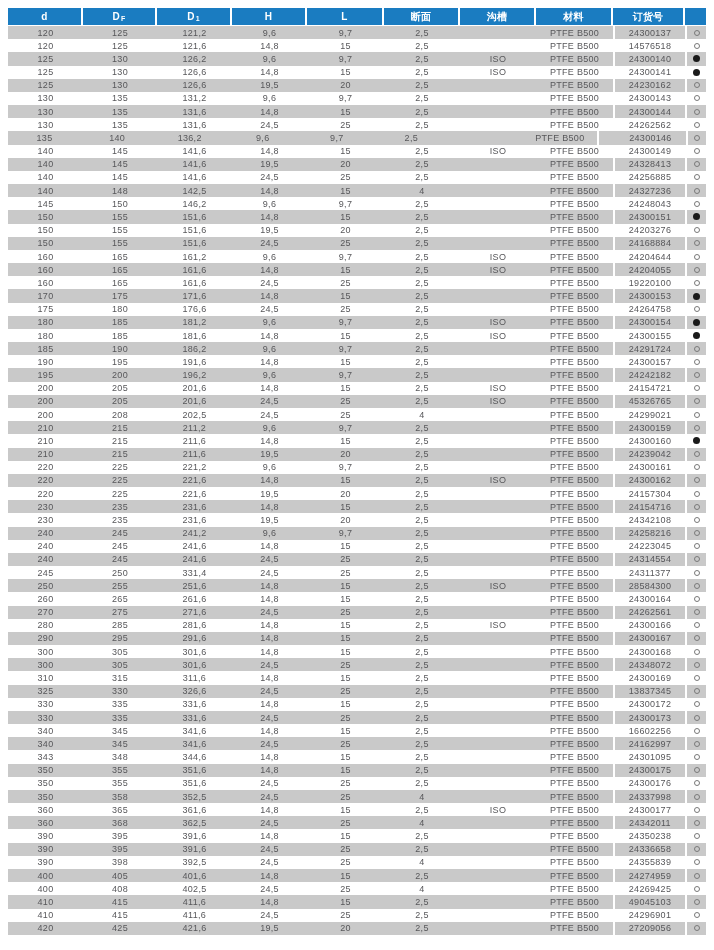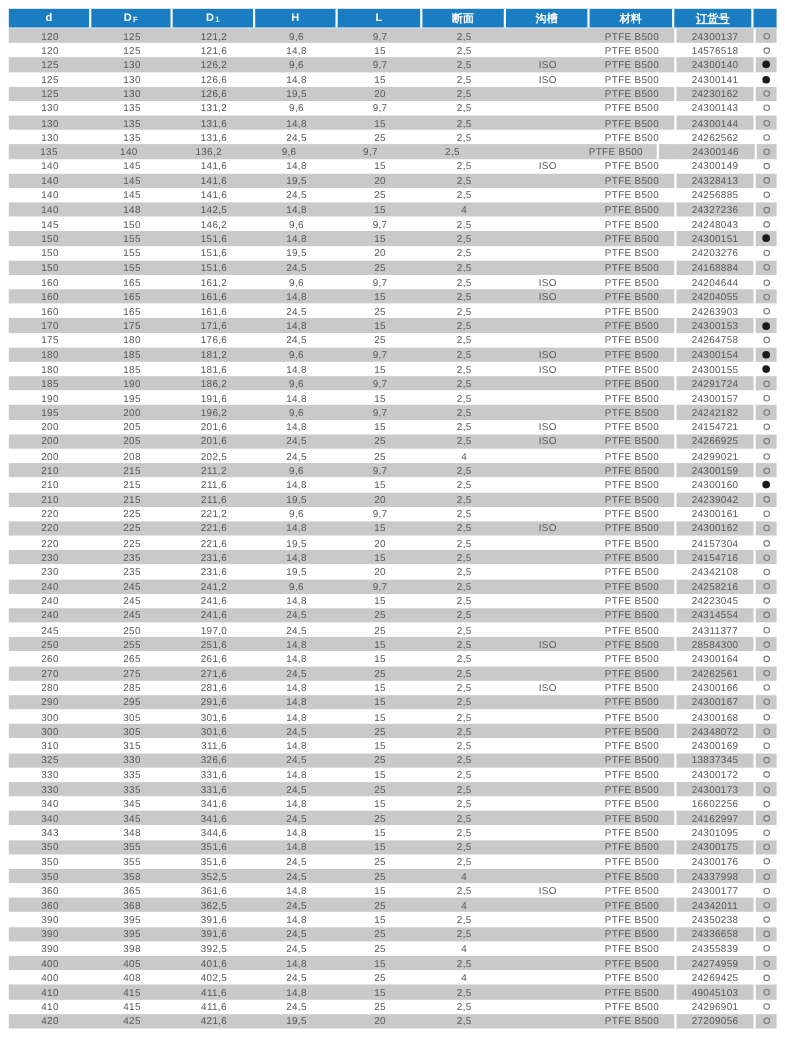--- a/index.html
+++ b/index.html
@@ -100,21 +100,21 @@
       </div>
       <div class="th" style="width: 76px;">
         <span>断面</span>
       </div>
       <div class="th" style="width: 76px;">
         <span>沟槽</span>
       </div>
       <div class="th" style="width: 77px;">
         <span>材料</span>
       </div>
-      <div class="th" style="width: 72px; text-decoration: underline;">
+      <div class="th" style="width: 72px;">
         <span>订货号</span>
       </div>
       <div class="th" style="width: 21px;">
         <span></span>
       </div>
     </div>
   <div class="tbody" id="tbody">
       <div class="tr striped">
         <div class="td col0" style="width: 75px;">120</div>
         <div class="td col1" style="width: 74px;">125</div>
@@ -383,21 +383,21 @@
       </div>
       <div class="tr">
         <div class="td col0" style="width: 75px;">160</div>
         <div class="td col1" style="width: 74px;">165</div>
         <div class="td col2" style="width: 75px;">161,6</div>
         <div class="td col3" style="width: 75px;">24,5</div>
         <div class="td col4" style="width: 77px;">25</div>
         <div class="td col5" style="width: 76px;">2,5</div>
         <div class="td col6" style="width: 76px;"></div>
         <div class="td col7" style="width: 77px;">PTFE B500</div>
-        <div class="td col8" style="width: 72px;">24263903</div>
+        <div class="td col8" style="width: 72px;">19220100</div>
         <div class="td col9" style="width: 21px;">
           <span class="dot open"></span>
         </div>
       </div>
       <div class="tr striped">
         <div class="td col0" style="width: 75px;">170</div>
         <div class="td col1" style="width: 74px;">175</div>
         <div class="td col2" style="width: 75px;">171,6</div>
         <div class="td col3" style="width: 75px;">14,8</div>
         <div class="td col4" style="width: 77px;">15</div>
@@ -509,21 +509,21 @@
       </div>
       <div class="tr striped">
         <div class="td col0" style="width: 75px;">200</div>
         <div class="td col1" style="width: 74px;">205</div>
         <div class="td col2" style="width: 75px;">201,6</div>
         <div class="td col3" style="width: 75px;">24,5</div>
         <div class="td col4" style="width: 77px;">25</div>
         <div class="td col5" style="width: 76px;">2,5</div>
         <div class="td col6" style="width: 76px;">ISO</div>
         <div class="td col7" style="width: 77px;">PTFE B500</div>
-        <div class="td col8" style="width: 72px;">24266925</div>
+        <div class="td col8" style="width: 72px;">45326765</div>
         <div class="td col9" style="width: 21px;">
           <span class="dot open"></span>
         </div>
       </div>
       <div class="tr">
         <div class="td col0" style="width: 75px;">200</div>
         <div class="td col1" style="width: 74px;">208</div>
         <div class="td col2" style="width: 75px;">202,5</div>
         <div class="td col3" style="width: 75px;">24,5</div>
         <div class="td col4" style="width: 77px;">25</div>
@@ -685,21 +685,21 @@
         <div class="td col6" style="width: 76px;"></div>
         <div class="td col7" style="width: 77px;">PTFE B500</div>
         <div class="td col8" style="width: 72px;">24314554</div>
         <div class="td col9" style="width: 21px;">
           <span class="dot open"></span>
         </div>
       </div>
       <div class="tr">
         <div class="td col0" style="width: 75px;">245</div>
         <div class="td col1" style="width: 74px;">250</div>
-        <div class="td col2" style="width: 75px;">197,0</div>
+        <div class="td col2" style="width: 75px;">331,4</div>
         <div class="td col3" style="width: 75px;">24,5</div>
         <div class="td col4" style="width: 77px;">25</div>
         <div class="td col5" style="width: 76px;">2,5</div>
         <div class="td col6" style="width: 76px;"></div>
         <div class="td col7" style="width: 77px;">PTFE B500</div>
         <div class="td col8" style="width: 72px;">24311377</div>
         <div class="td col9" style="width: 21px;">
           <span class="dot open"></span>
         </div>
       </div>

